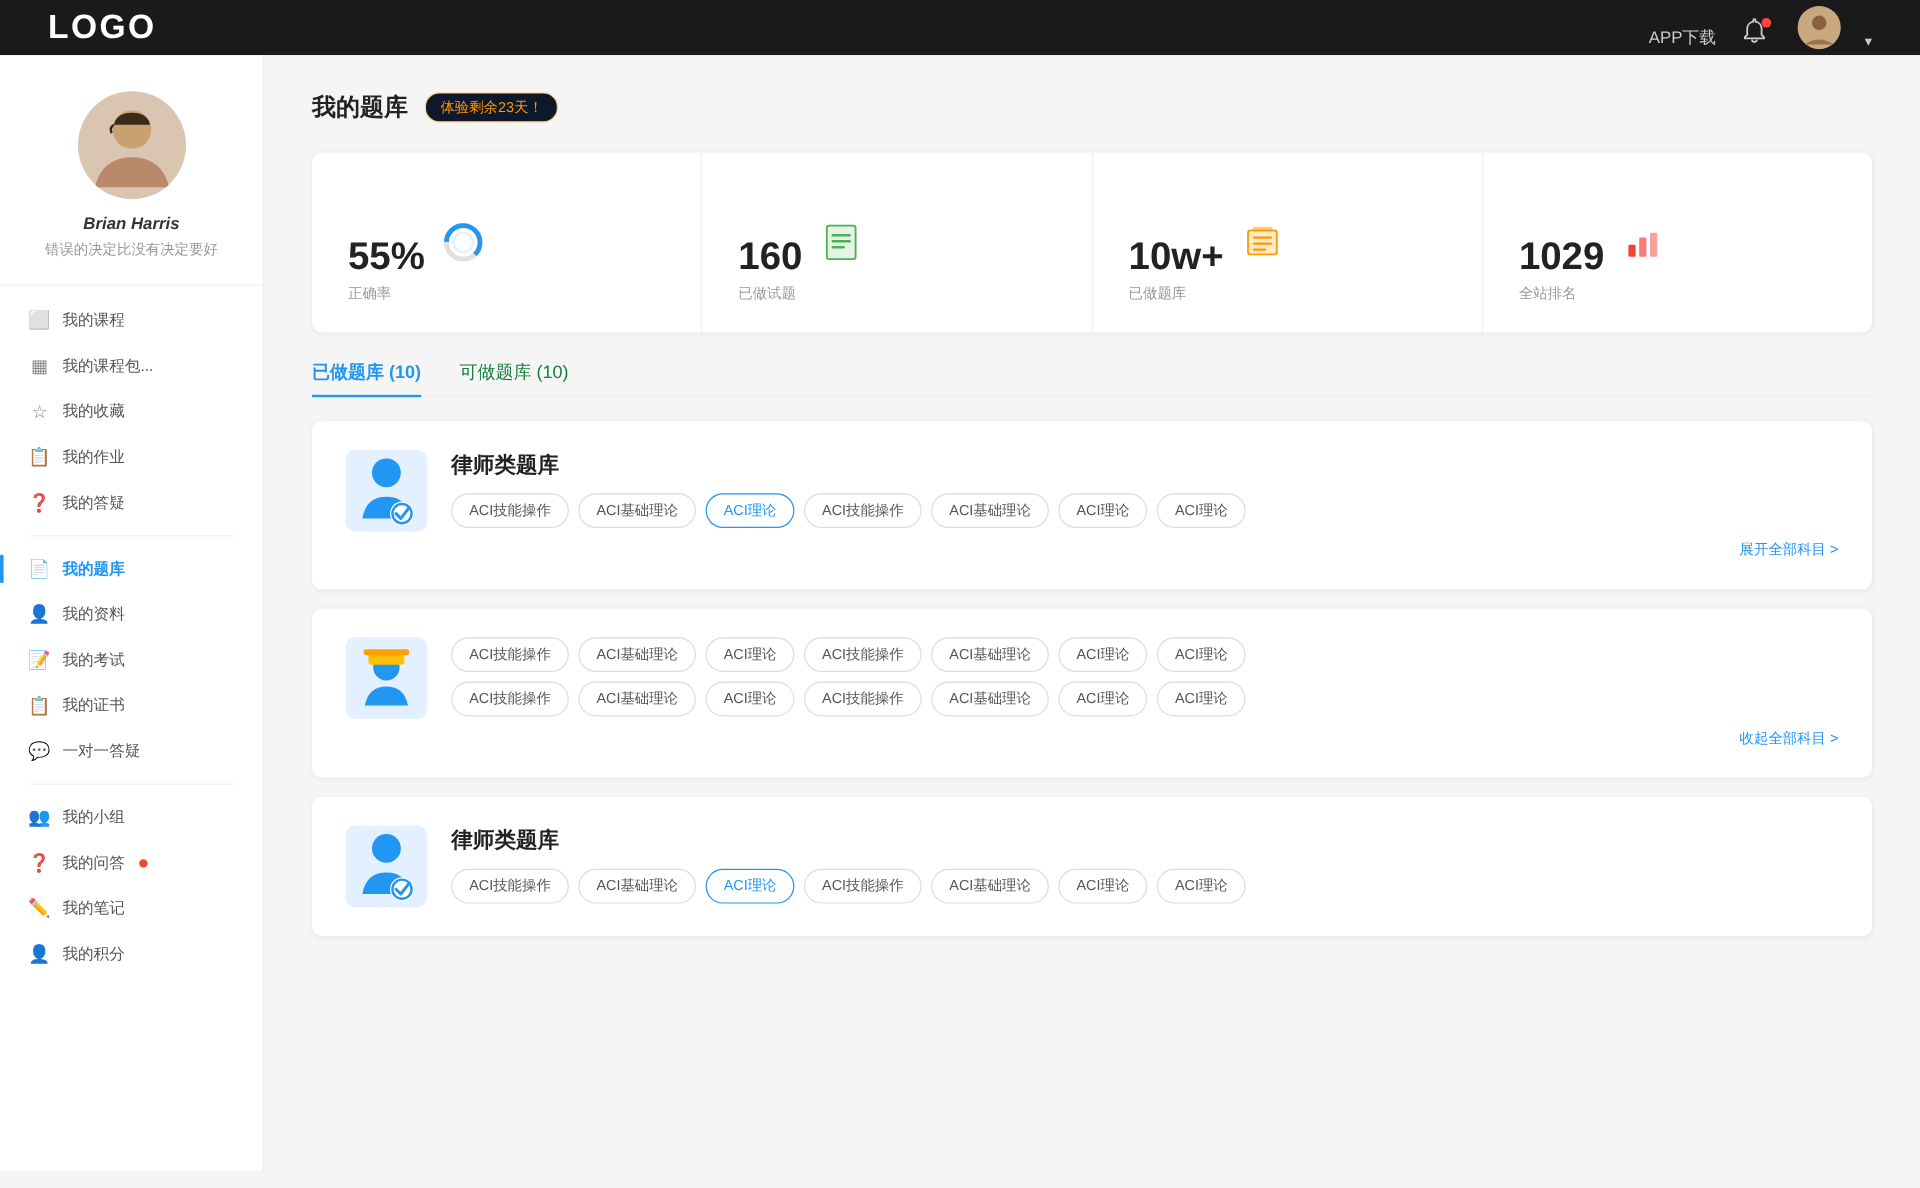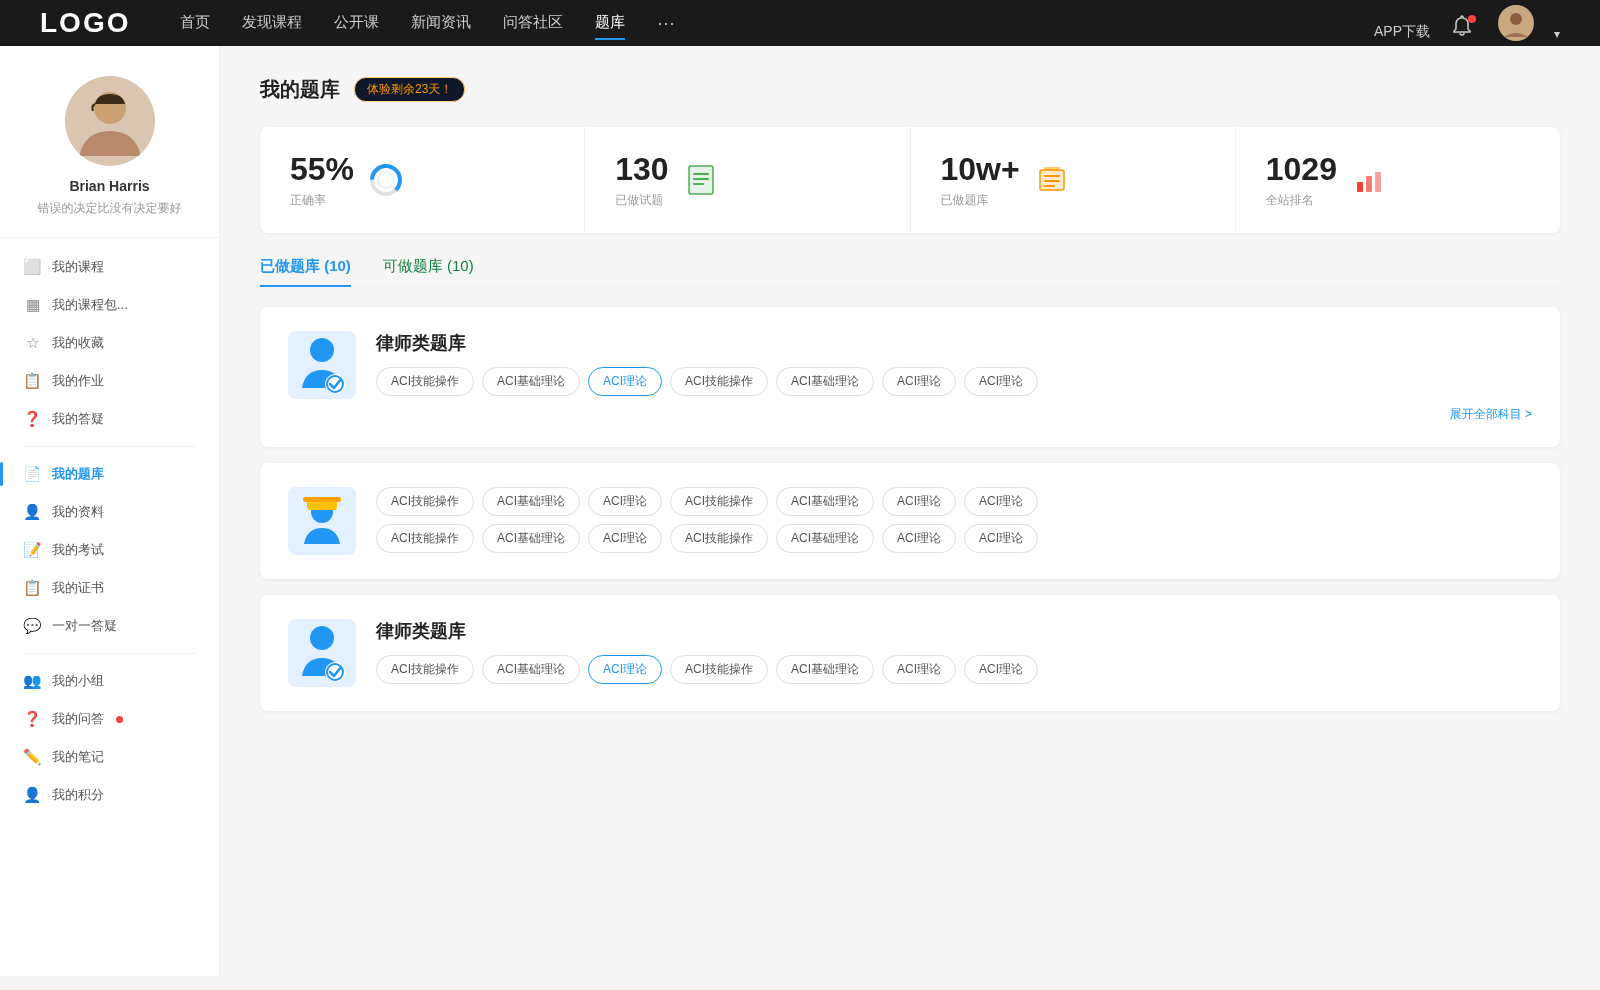--- a/index.html
+++ b/index.html
@@ -22,42 +22,42 @@
     .navbar-chevron { color: #ccc; cursor: pointer; font-size: 12px; }
 
     
     .page-layout { display: flex; min-height: calc(100vh - 60px); }
 
     
     .sidebar { width: 220px; background: #fff; padding: 20px 0; flex-shrink: 0; border-right: 1px solid #eee; }
     .sidebar-profile { display: flex; flex-direction: column; align-items: center; padding: 10px 20px 20px; border-bottom: 1px solid #f0f0f0; margin-bottom: 10px; }
     .profile-avatar { width: 90px; height: 90px; border-radius: 50%; background: #d9d9d9; overflow: hidden; margin-bottom: 12px; display: flex; align-items: center; justify-content: center; }
     
-    .profile-name { font-size: 14px; font-weight: 600; color: #333; margin-bottom: 6px; }
+    .profile-name { font-size: 14px; font-weight: 600; color: #333; margin-bottom: 6px; font-style: italic; }
     .profile-motto { font-size: 12px; color: #999; text-align: center; }
     .sidebar-menu { padding: 0 10px; }
     .sidebar-item { display: flex; align-items: center; gap: 10px; padding: 10px 14px; border-radius: 4px; cursor: pointer; color: #555; font-size: 13px; position: relative; }
     .sidebar-item.active { color: #2196f3; font-weight: 600; }
     .sidebar-item.active::before { content: ''; position: absolute; left: -10px; top: 50%; transform: translateY(-50%); width: 3px; height: 24px; background: #2196f3; border-radius: 2px; }
     .sidebar-icon { width: 18px; height: 18px; display: flex; align-items: center; justify-content: center; font-size: 15px; color: #888; flex-shrink: 0; }
     .sidebar-item.active .sidebar-icon { color: #2196f3; }
     .sidebar-divider { height: 1px; background: #f0f0f0; margin: 8px 14px; }
     .dot-badge { width: 7px; height: 7px; background: #f44336; border-radius: 50%; display: inline-block; margin-left: 2px; }
 
     
     .main-content { flex: 1; padding: 30px 40px; background: #f5f5f5; }
     .page-header { display: flex; align-items: center; gap: 14px; margin-bottom: 24px; }
     .page-title { font-size: 20px; font-weight: 700; color: #222; }
     .trial-badge { background: #0f172a; color: #ff9800; border-radius: 12px; padding: 3px 12px; font-size: 12px; border: 1px solid #ffcc80; }
 
     
     .stats-row { display: flex; gap: 0; background: #fff; border-radius: 8px; overflow: hidden; margin-bottom: 24px; box-shadow: 0 1px 4px rgba(0,0,0,0.06); }
     .stat-item { flex: 1; padding: 24px 30px; border-right: 1px solid #f0f0f0; display: flex; align-items: center; gap: 14px; }
     .stat-item:last-child { border-right: none; }
-    .stat-value { font-size: 32px; font-weight: 800; color: #222; }
+    .stat-value { font-size: 32px; font-weight: 800; color: #222; margin-top: 44px; }
     .stat-label { font-size: 12px; color: #999; margin-top: 4px; }
     .stat-icon { width: 36px; height: 36px; display: flex; align-items: center; justify-content: center; }
 
     
     .tabs-row { display: flex; gap: 32px; margin-bottom: 20px; border-bottom: 1px solid #eee; }
     .tab-item { font-size: 15px; padding-bottom: 10px; cursor: pointer; color: #15803d; position: relative; }
     .tab-item.active { color: #2196f3; font-weight: 600; }
     .tab-item.active::after { content: ''; position: absolute; bottom: -1px; left: 0; right: 0; height: 2px; background: #2196f3; }
 
     
@@ -71,29 +71,20 @@
     .qbank-tag.selected { border-color: #2196f3; color: #2196f3; background: #fff; }
     .qbank-expand { text-align: right; margin-top: 10px; font-size: 12px; color: #2196f3; cursor: pointer; }
 
     .person-icon-wrap { position: relative; display: inline-flex; flex-direction: column; align-items: center; }
   </style>
 </head>
 <body>
 
 <nav class="navbar">
   <div class="navbar-logo">LOGO</div>
-  <div class="navbar-links">
-    <a class="navbar-link">首页</a>
-    <a class="navbar-link">发现课程</a>
-    <a class="navbar-link">公开课</a>
-    <a class="navbar-link">新闻资讯</a>
-    <a class="navbar-link">问答社区</a>
-    <a class="navbar-link active">题库</a>
-    <span class="navbar-more">···</span>
-  </div>
   <div class="navbar-right">
     <span class="navbar-app-btn">APP下载</span>
     <div class="navbar-bell">
       <svg viewBox="0 0 24 24" width="24" height="24">
           <path d="M18 16v-5a6 6 0 0 0-5-5.91V4a1 1 0 1 0-2 0v1.09A6 6 0 0 0 6 11v5l-2 2v1h16v-1l-2-2z" stroke="#ccc" stroke-width="1.5" fill="none"></path>
           <path d="M10 20a2 2 0 0 0 4 0" stroke="#ccc" stroke-width="1.5" fill="none"></path>
         </svg>
       <div class="bell-dot"></div>
     </div>
     <div class="navbar-avatar">
@@ -221,21 +212,21 @@
           <svg width="36" height="36" viewBox="0 0 36 36">
             <circle cx="18" cy="18" r="14" fill="none" stroke="#e0e0e0" stroke-width="4"></circle>
             <circle cx="18" cy="18" r="14" fill="none" stroke="#2196f3" stroke-width="4" stroke-dasharray="55 33" stroke-dashoffset="22" transform="rotate(-90 18 18)"></circle>
             <circle cx="18" cy="18" r="8" fill="none" stroke="#e3f2fd" stroke-width="2"></circle>
           </svg>
         </div>
       </div>
 
       <div class="stat-item">
         <div>
-          <div class="stat-value">130</div>
+          <div class="stat-value">160</div>
           <div class="stat-label">已做试题</div>
         </div>
         <div class="stat-icon">
           <svg width="32" height="32" viewBox="0 0 32 32">
             <rect x="4" y="2" width="24" height="28" rx="2" fill="#4caf50" opacity="0.15"></rect>
             <rect x="4" y="2" width="24" height="28" rx="2" fill="none" stroke="#4caf50" stroke-width="1.5"></rect>
             <line x1="9" y1="10" x2="23" y2="10" stroke="#4caf50" stroke-width="2" stroke-linecap="round"></line>
             <line x1="9" y1="15" x2="23" y2="15" stroke="#4caf50" stroke-width="2" stroke-linecap="round"></line>
             <line x1="9" y1="20" x2="18" y2="20" stroke="#4caf50" stroke-width="2" stroke-linecap="round"></line>
           </svg>
@@ -330,20 +321,21 @@
           </div>
           <div class="qbank-tags">
             <span class="qbank-tag">ACI技能操作</span>
             <span class="qbank-tag">ACI基础理论</span>
             <span class="qbank-tag">ACI理论</span>
             <span class="qbank-tag">ACI技能操作</span>
             <span class="qbank-tag">ACI基础理论</span>
             <span class="qbank-tag">ACI理论</span>
             <span class="qbank-tag">ACI理论</span>
           </div>
+          <div class="qbank-expand">收起全部科目 &gt;</div>
         </div>
       </div>
     </div>
 
     <div class="qbank-card">
       <div class="qbank-card-header">
         <div class="qbank-icon">
           <svg width="50" height="58" viewBox="0 0 50 58">
             <circle cx="25" cy="14" r="12" fill="#2196f3"></circle>
             <path d="M5 52 Q8 34 25 34 Q42 34 45 52" fill="#2196f3"></path>

